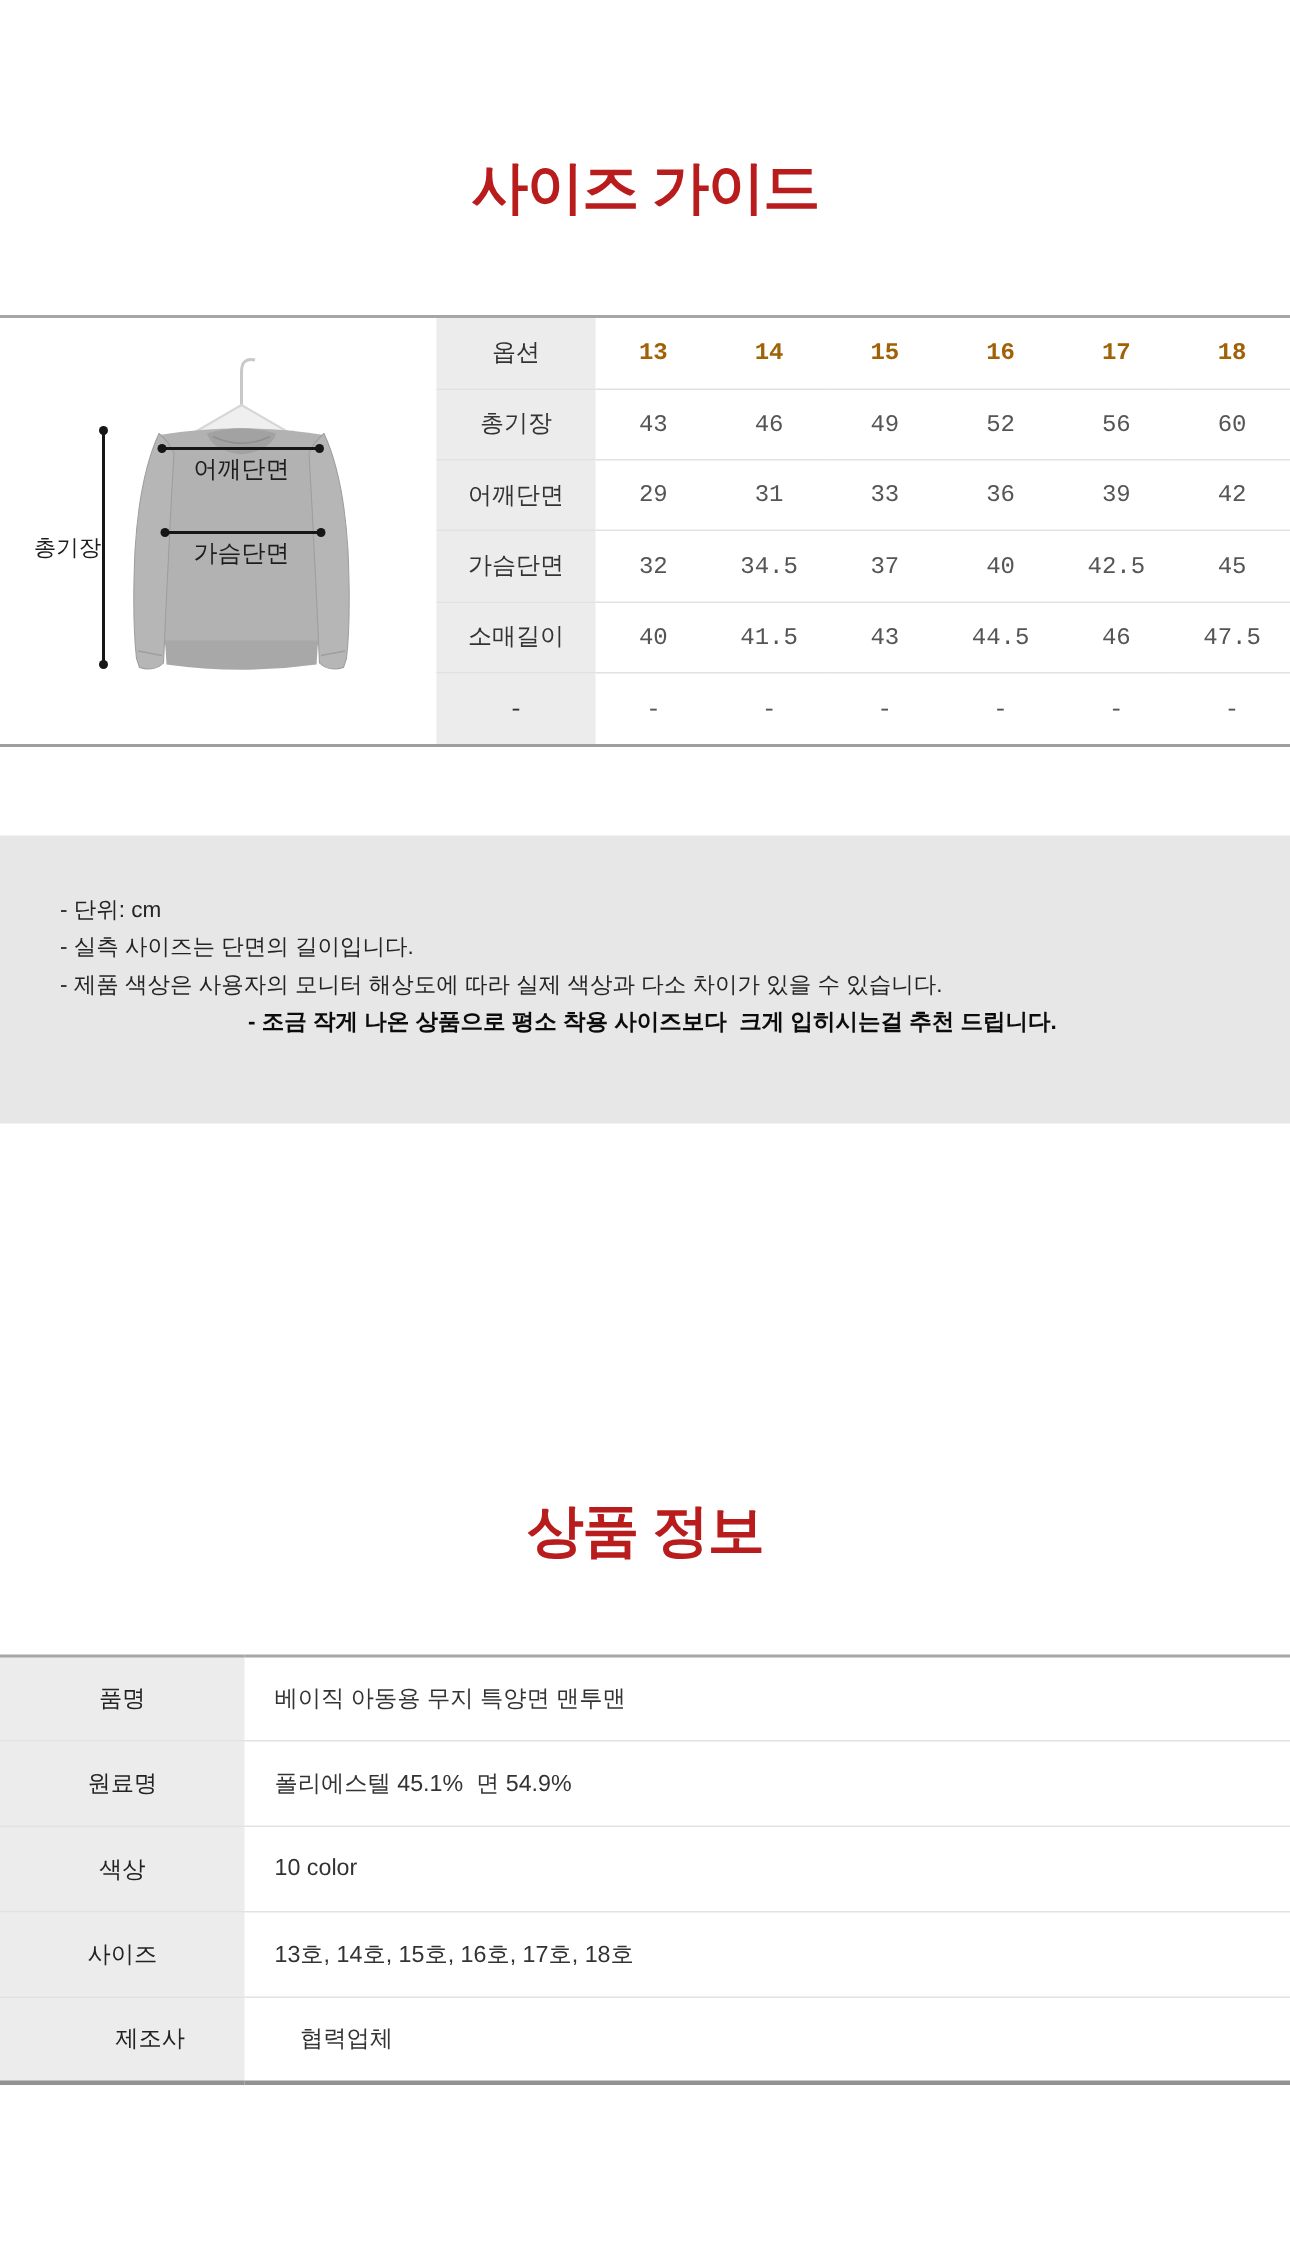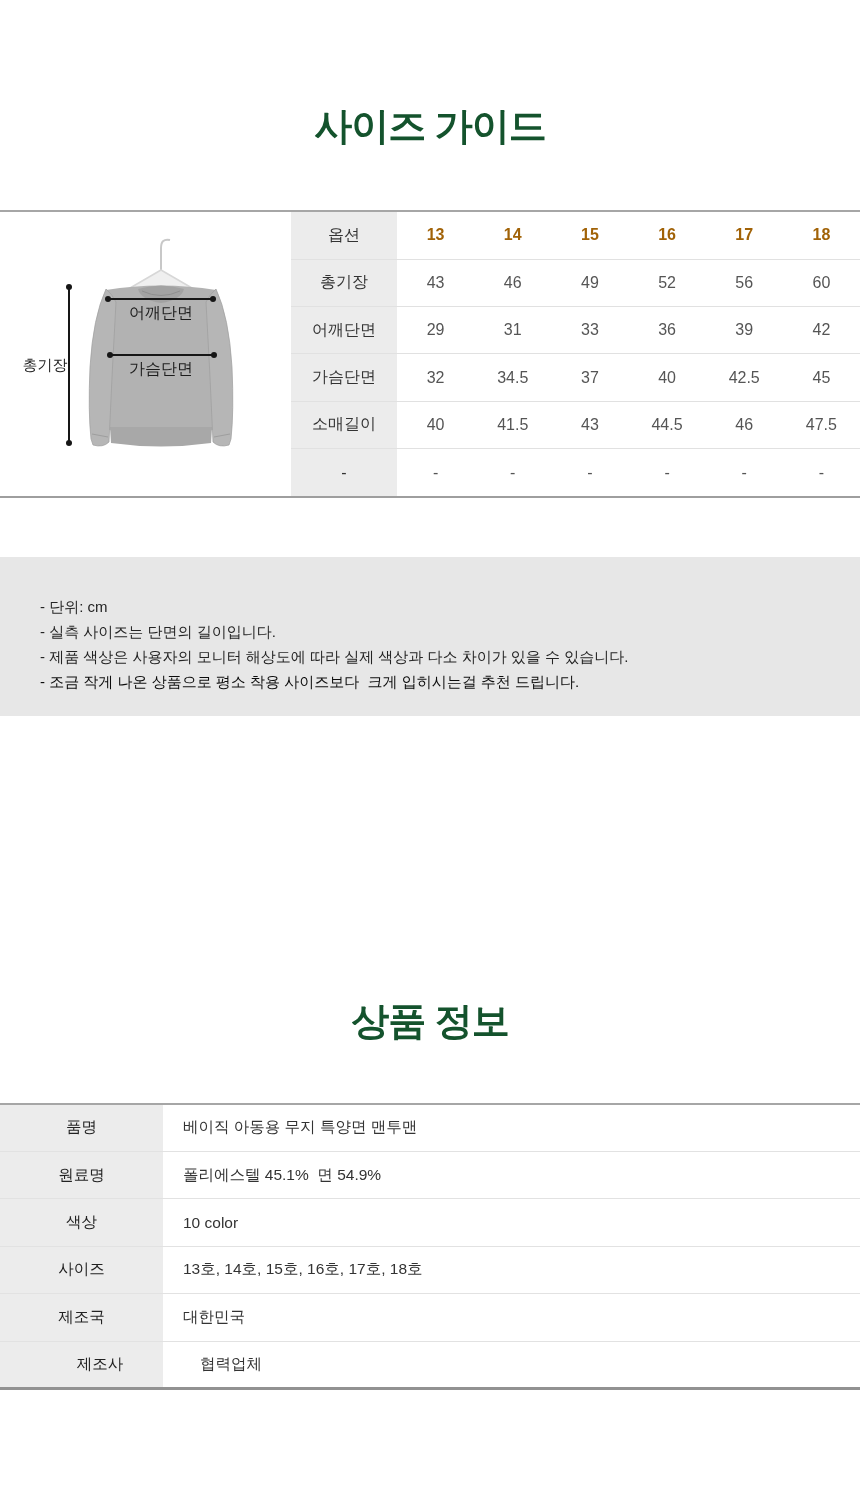--- a/index.html
+++ b/index.html
@@ -10,62 +10,62 @@
     font-family:"Liberation Sans","DejaVu Sans",sans-serif;
     color:#333;
     overflow:hidden;
   }
 
   
   .big-title {
     position:absolute; left:0; width:860px;
     text-align:center;
     font-size:38px; font-weight:700; letter-spacing:-1px;
-    color:#14532d; line-height:48px;
+    color:#b91c1c; line-height:48px;
   }
   #size-guide-title { top:102px; }
   #product-info-title { top:997px; }
 
   
   .size-section {
     position:absolute; top:210px; left:0;
     width:860px; height:288px;
     border-top:2px solid #a6a6a6;
     border-bottom:2px solid #9e9e9e;
     background:#fff;
   }
   .diagram-wrap { position:absolute; top:0; left:0; width:290px; height:284px; }
 
   table.size-table {
     position:absolute; top:0; left:291px;
     width:569px; height:284px;
-    border-collapse:collapse; table-layout:fixed;
+    border-collapse:collapse; table-layout:fixed;font-family:Liberation Mono, monospace;
   }
   table.size-table td {
     text-align:center; vertical-align:middle;
     font-size:16px; height:47px;
     border-bottom:1px solid #e1e1e1;
   }
   table.size-table tr:last-child td { border-bottom:none; }
   table.size-table td.lbl { background:#ececec; color:#333; }
   table.size-table tr.hdr td.num { font-weight:700; color:#a16207; }
   table.size-table td.num { color:#555; }
 
   
   .notes-box {
     position:absolute; top:557px; left:0;
-    width:860px; height:159px;
+    width:860px; height:192px;
     background:#e7e7e7;
     padding:37px 30px 0 40px;
   }
   .notes-box p {
     font-size:15px; line-height:25px; color:#242424;
     white-space:pre-wrap;
   }
-  .notes-box p.bold-note { font-weight:400; color:#0c0c0c; }
+  .notes-box p.bold-note { font-weight:700; color:#0c0c0c;text-align:center; }
 
   
   table.pi-table {
     position:absolute; top:1103px; left:0;
     width:860px; height:287px;
     border-collapse:collapse; table-layout:fixed;
     border-top:2px solid #a6a6a6;
     border-bottom:3px solid #929292;
   }
   table.pi-table td {
@@ -234,21 +234,17 @@
   </tr>
   <tr>
     <td class="pi-label">색상</td>
     <td class="pi-value">10 color</td>
   </tr>
   <tr>
     <td class="pi-label">사이즈</td>
     <td class="pi-value">13호, 14호, 15호, 16호, 17호, 18호</td>
   </tr>
   <tr>
-    <td class="pi-label">제조국</td>
-    <td class="pi-value">대한민국</td>
-  </tr>
-  <tr>
     <td class="pi-label">제조사</td>
     <td class="pi-value">협력업체</td>
   </tr>
 </tbody>
   </table>
 
 </body></html>

